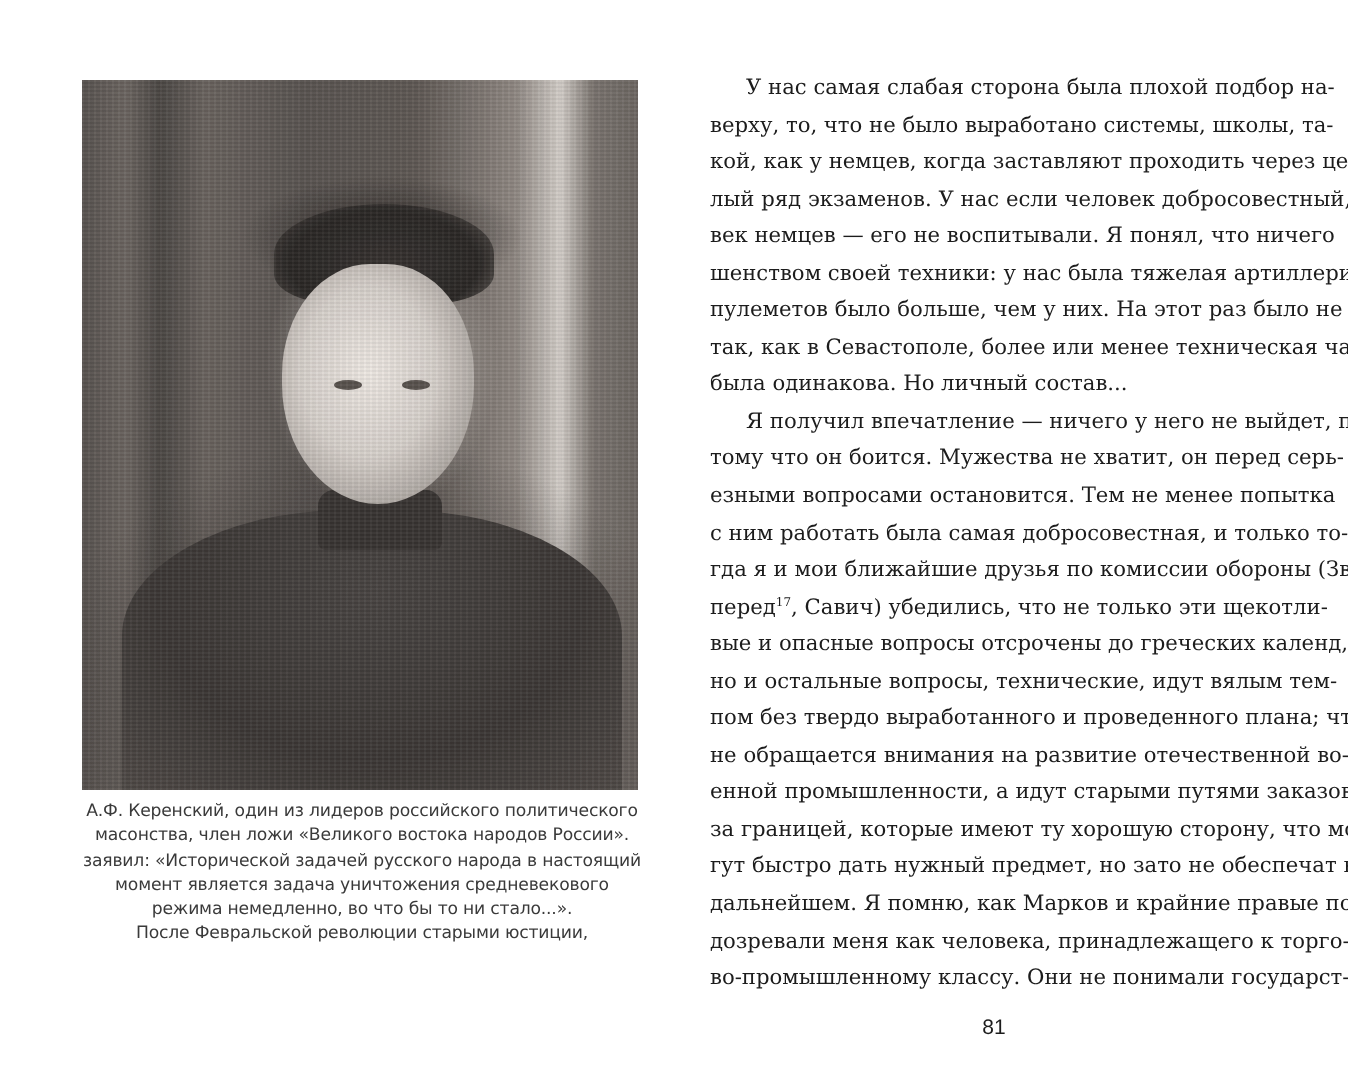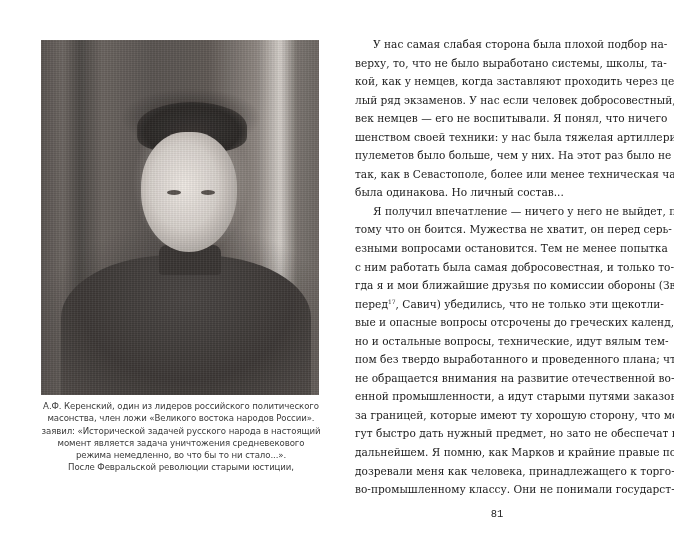--- a/index.html
+++ b/index.html
@@ -76,21 +76,21 @@
     text-align: justify; text-align-last: justify;
     height: 18.55px;
   }
   .body-text .line.indent { padding-left: 18px; }
   .body-text .line.last { text-align-last: left; }
   .body-text sup { font-size: 6px; vertical-align: 4px; line-height: 0; }
 
   .page-number {
     position: absolute; left: 145px; top: 508px; width: 30px;
     text-align: center;
-    font-family: Liberation Mono, monospace;
+    font-family: Liberation Sans, sans-serif;
     font-size: 10.5px; color: #1c1c1c;
   }
 </style>
 </head>
 <body>
 
 <div class="spread">
 
   <div class="left-page">
     <div class="photo">

